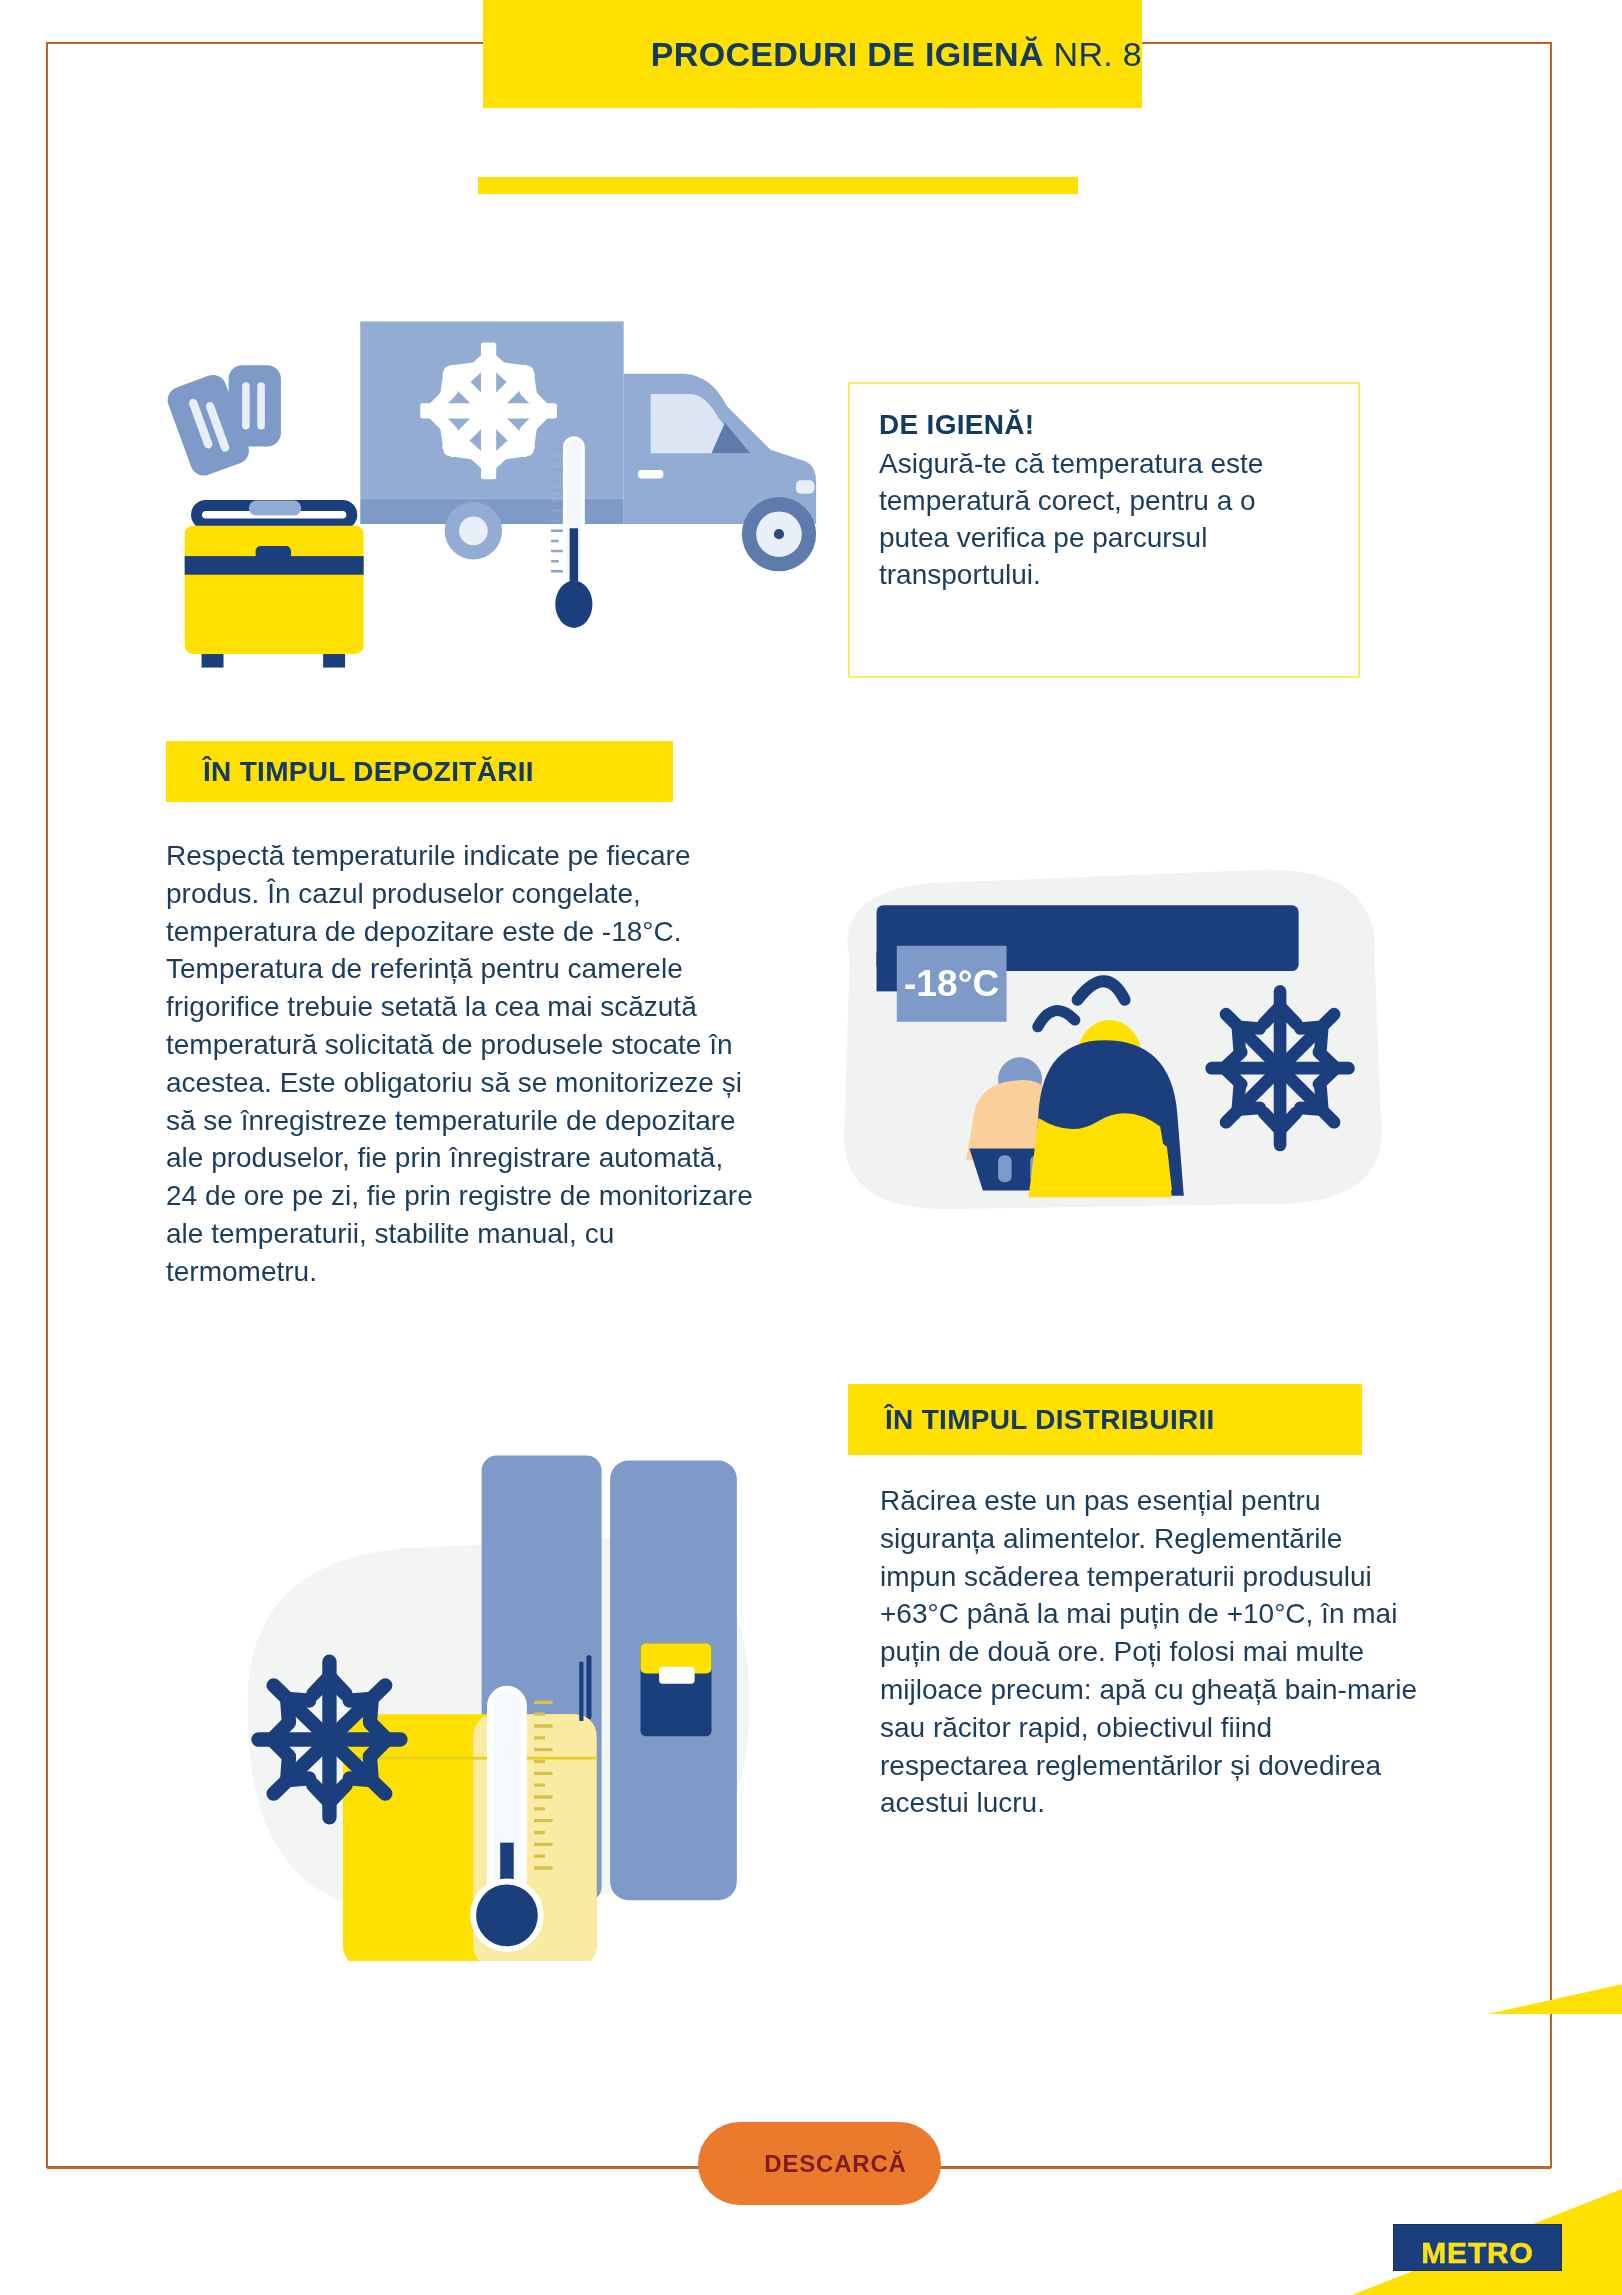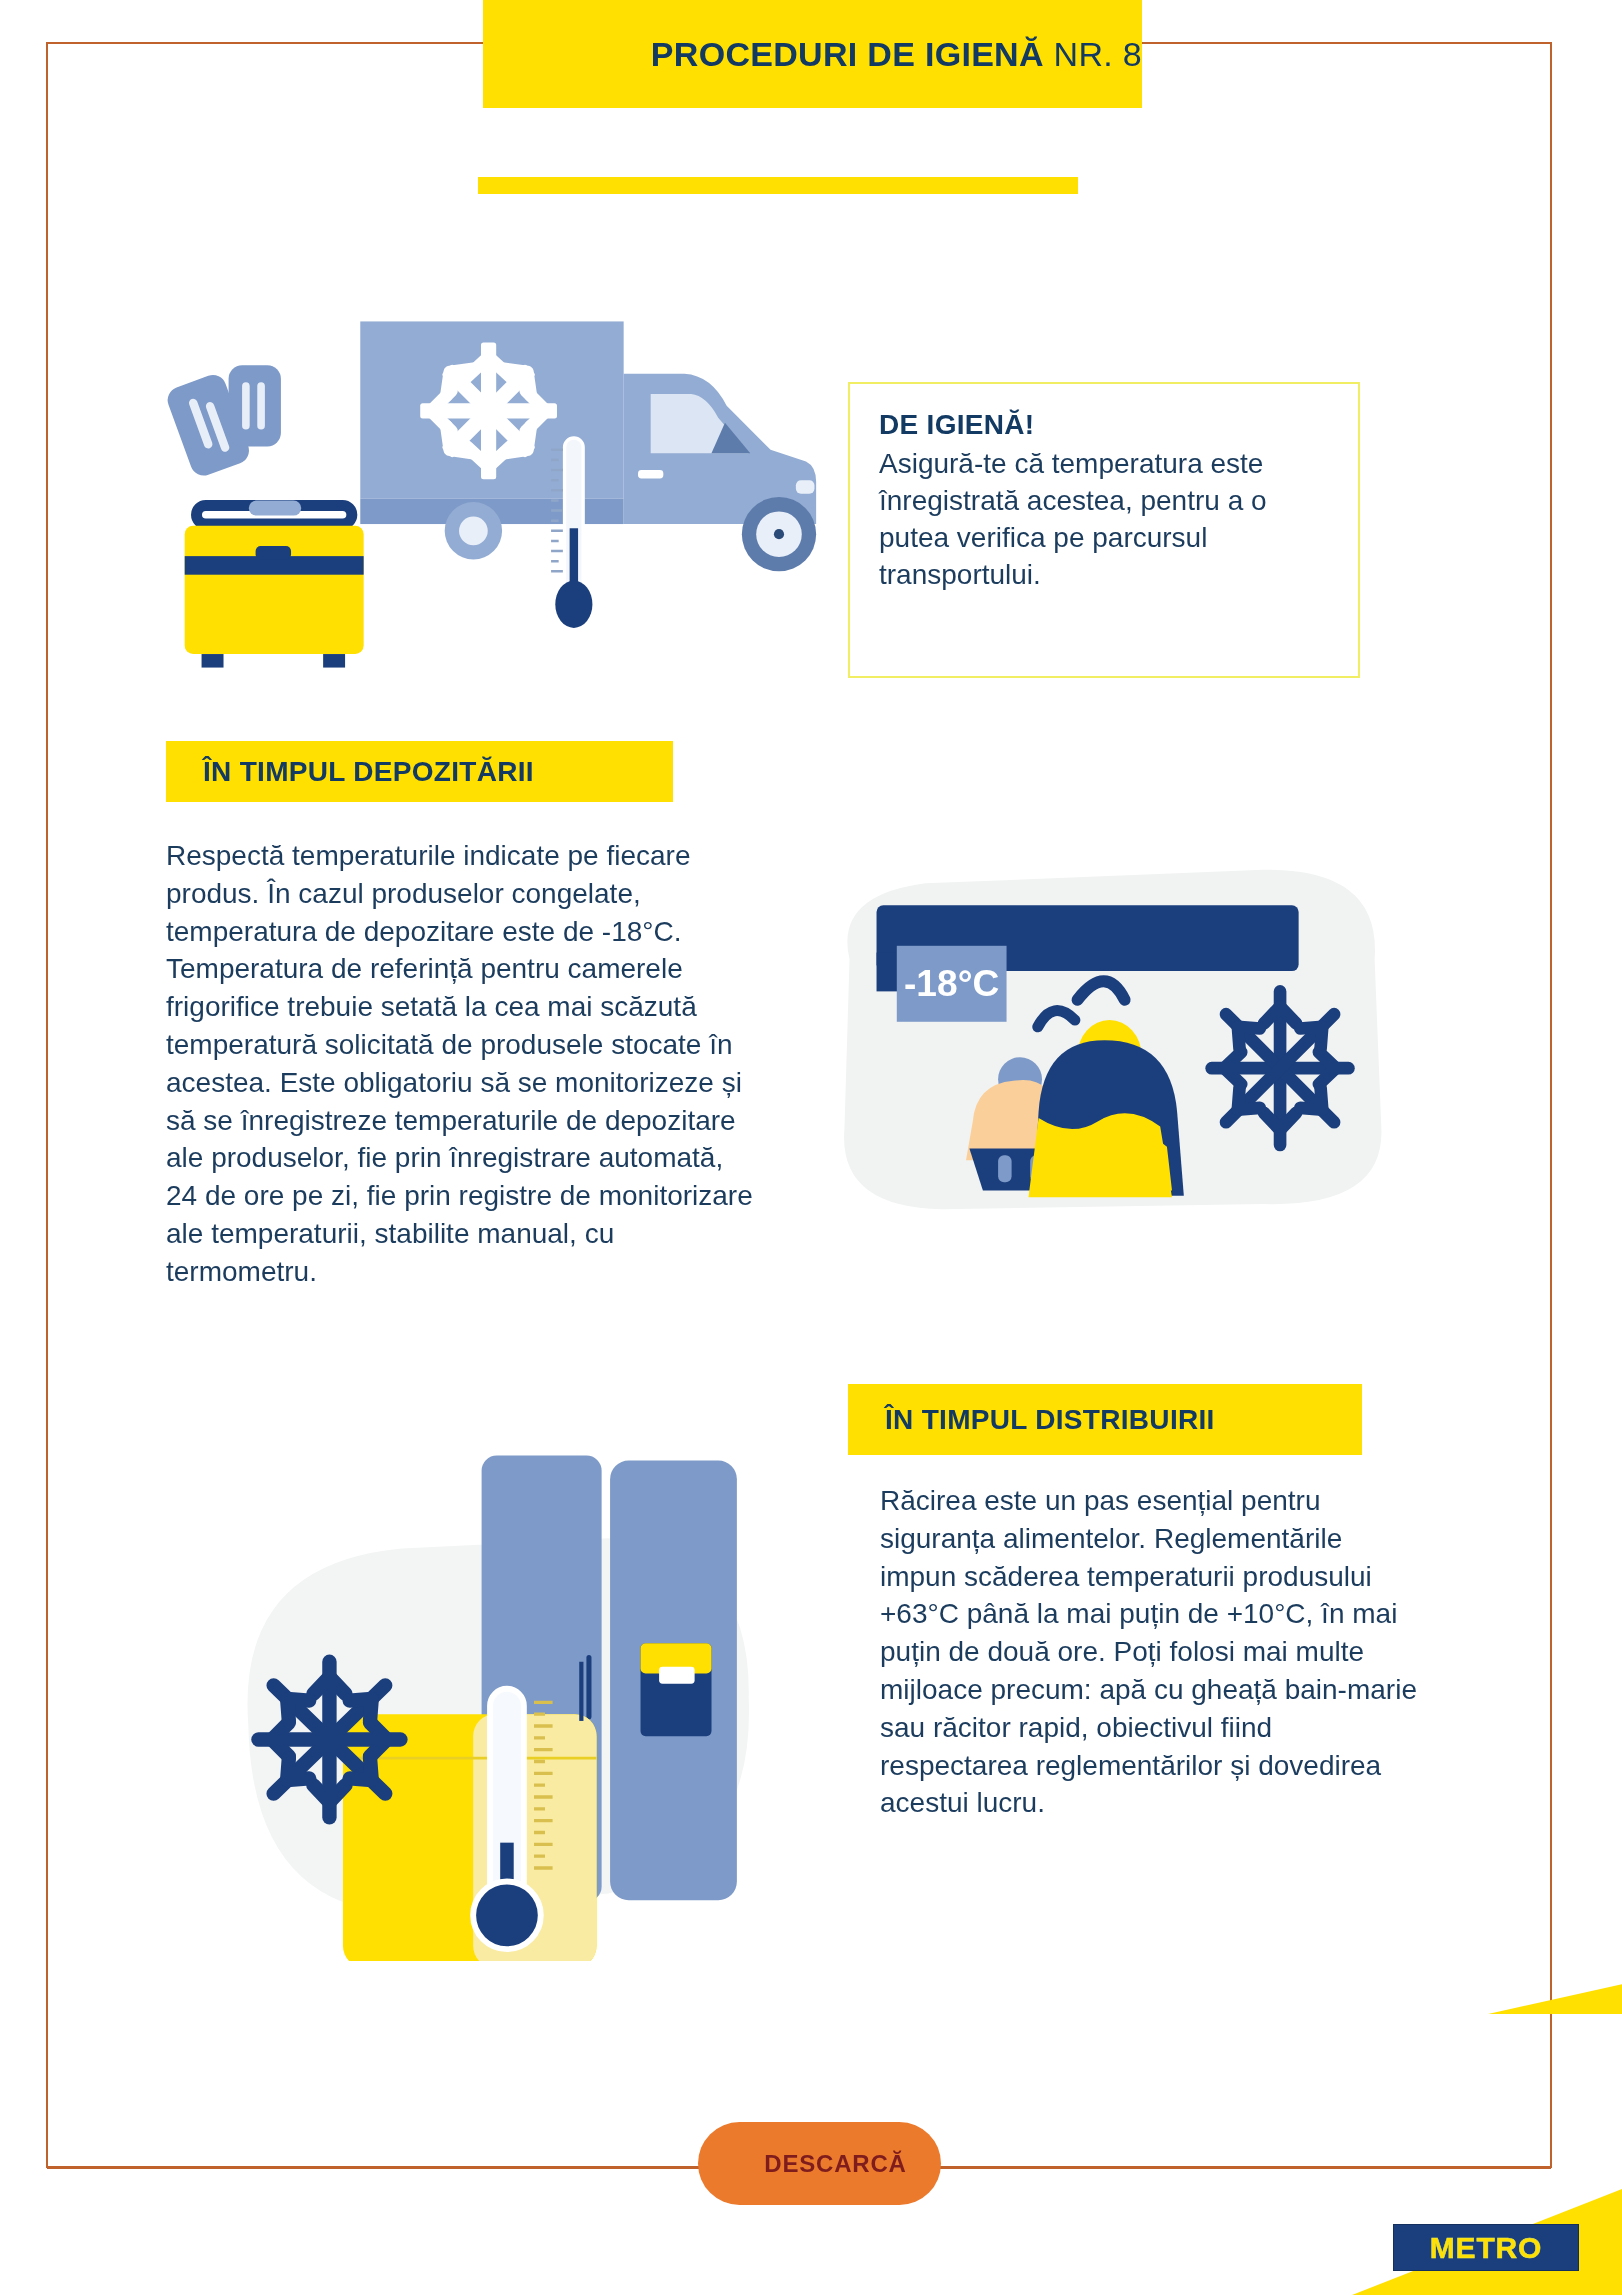--- a/index.html
+++ b/index.html
@@ -176,26 +176,26 @@
     top: 2189px;
     width: 270px;
     height: 106px;
     background: #ffe000;
     clip-path: polygon(100% 0, 100% 100%, 0 100%);
   }
   .metro-logo {
     position: absolute;
     left: 1393px;
     top: 2224px;
-    width: 186px;
+    width: 169px;
     height: 47px;
     background: #1b3f7d;
     border: 1.7px solid #14305e;
     display: flex;
-    align-items: center;
+    align-items: flex-end;
     justify-content: center;
     z-index: 7;
   }
   .metro-logo span {
     font-size: 30px;
     font-weight: bold;
     color: #ffe000;
     letter-spacing: 0.8px;
     -webkit-text-stroke: 0.5px #eaea4a;
   }
@@ -282,21 +282,21 @@
         <rect x="48" y="288" width="212" height="22" fill="#1b3f7d"></rect>
         <rect x="132" y="276" width="42" height="16" rx="6" fill="#1b3f7d"></rect>
         <rect x="68" y="404" width="26" height="16" fill="#1b3f7d"></rect>
         <rect x="212" y="404" width="26" height="16" fill="#1b3f7d"></rect>
       </g>
     </svg>
   </div>
 
   <div class="note-box">
     <div class="note-title">DE IGIENĂ!</div>
-    <div class="note-body">Asigură-te că temperatura este înregistrată acestea, pentru a o putea verifica pe parcursul transportului.</div>
+    <div class="note-body">Asigură-te că temperatura este temperatură corect, pentru a o putea verifica pe parcursul transportului.</div>
   </div>
 
   <div class="sec-head" id="head-storage">
     <span>ÎN TIMPUL DEPOZITĂRII</span>
   </div>
   <div class="para" id="para-storage">Respectă temperaturile indicate pe fiecare produs. În cazul produselor congelate, temperatura de depozitare este de -18°C. Temperatura de referință pentru camerele frigorifice trebuie setată la cea mai scăzută temperatură solicitată de produsele stocate în acestea. Este obligatoriu să se monitorizeze și să se înregistreze temperaturile de depozitare ale produselor, fie prin înregistrare automată, 24 de ore pe zi, fie prin registre de monitorizare ale temperaturii, stabilite manual, cu termometru.</div>
 
   <div class="illus" id="illus-freezer">
     <svg viewBox="0 0 670 430" width="566" height="363">
       <path d="M30 120 Q12 44 120 30 L520 14 Q660 12 652 120 L660 320 Q664 414 520 410 L140 416 Q16 414 24 320 Z" fill="#f1f2f2"></path>

